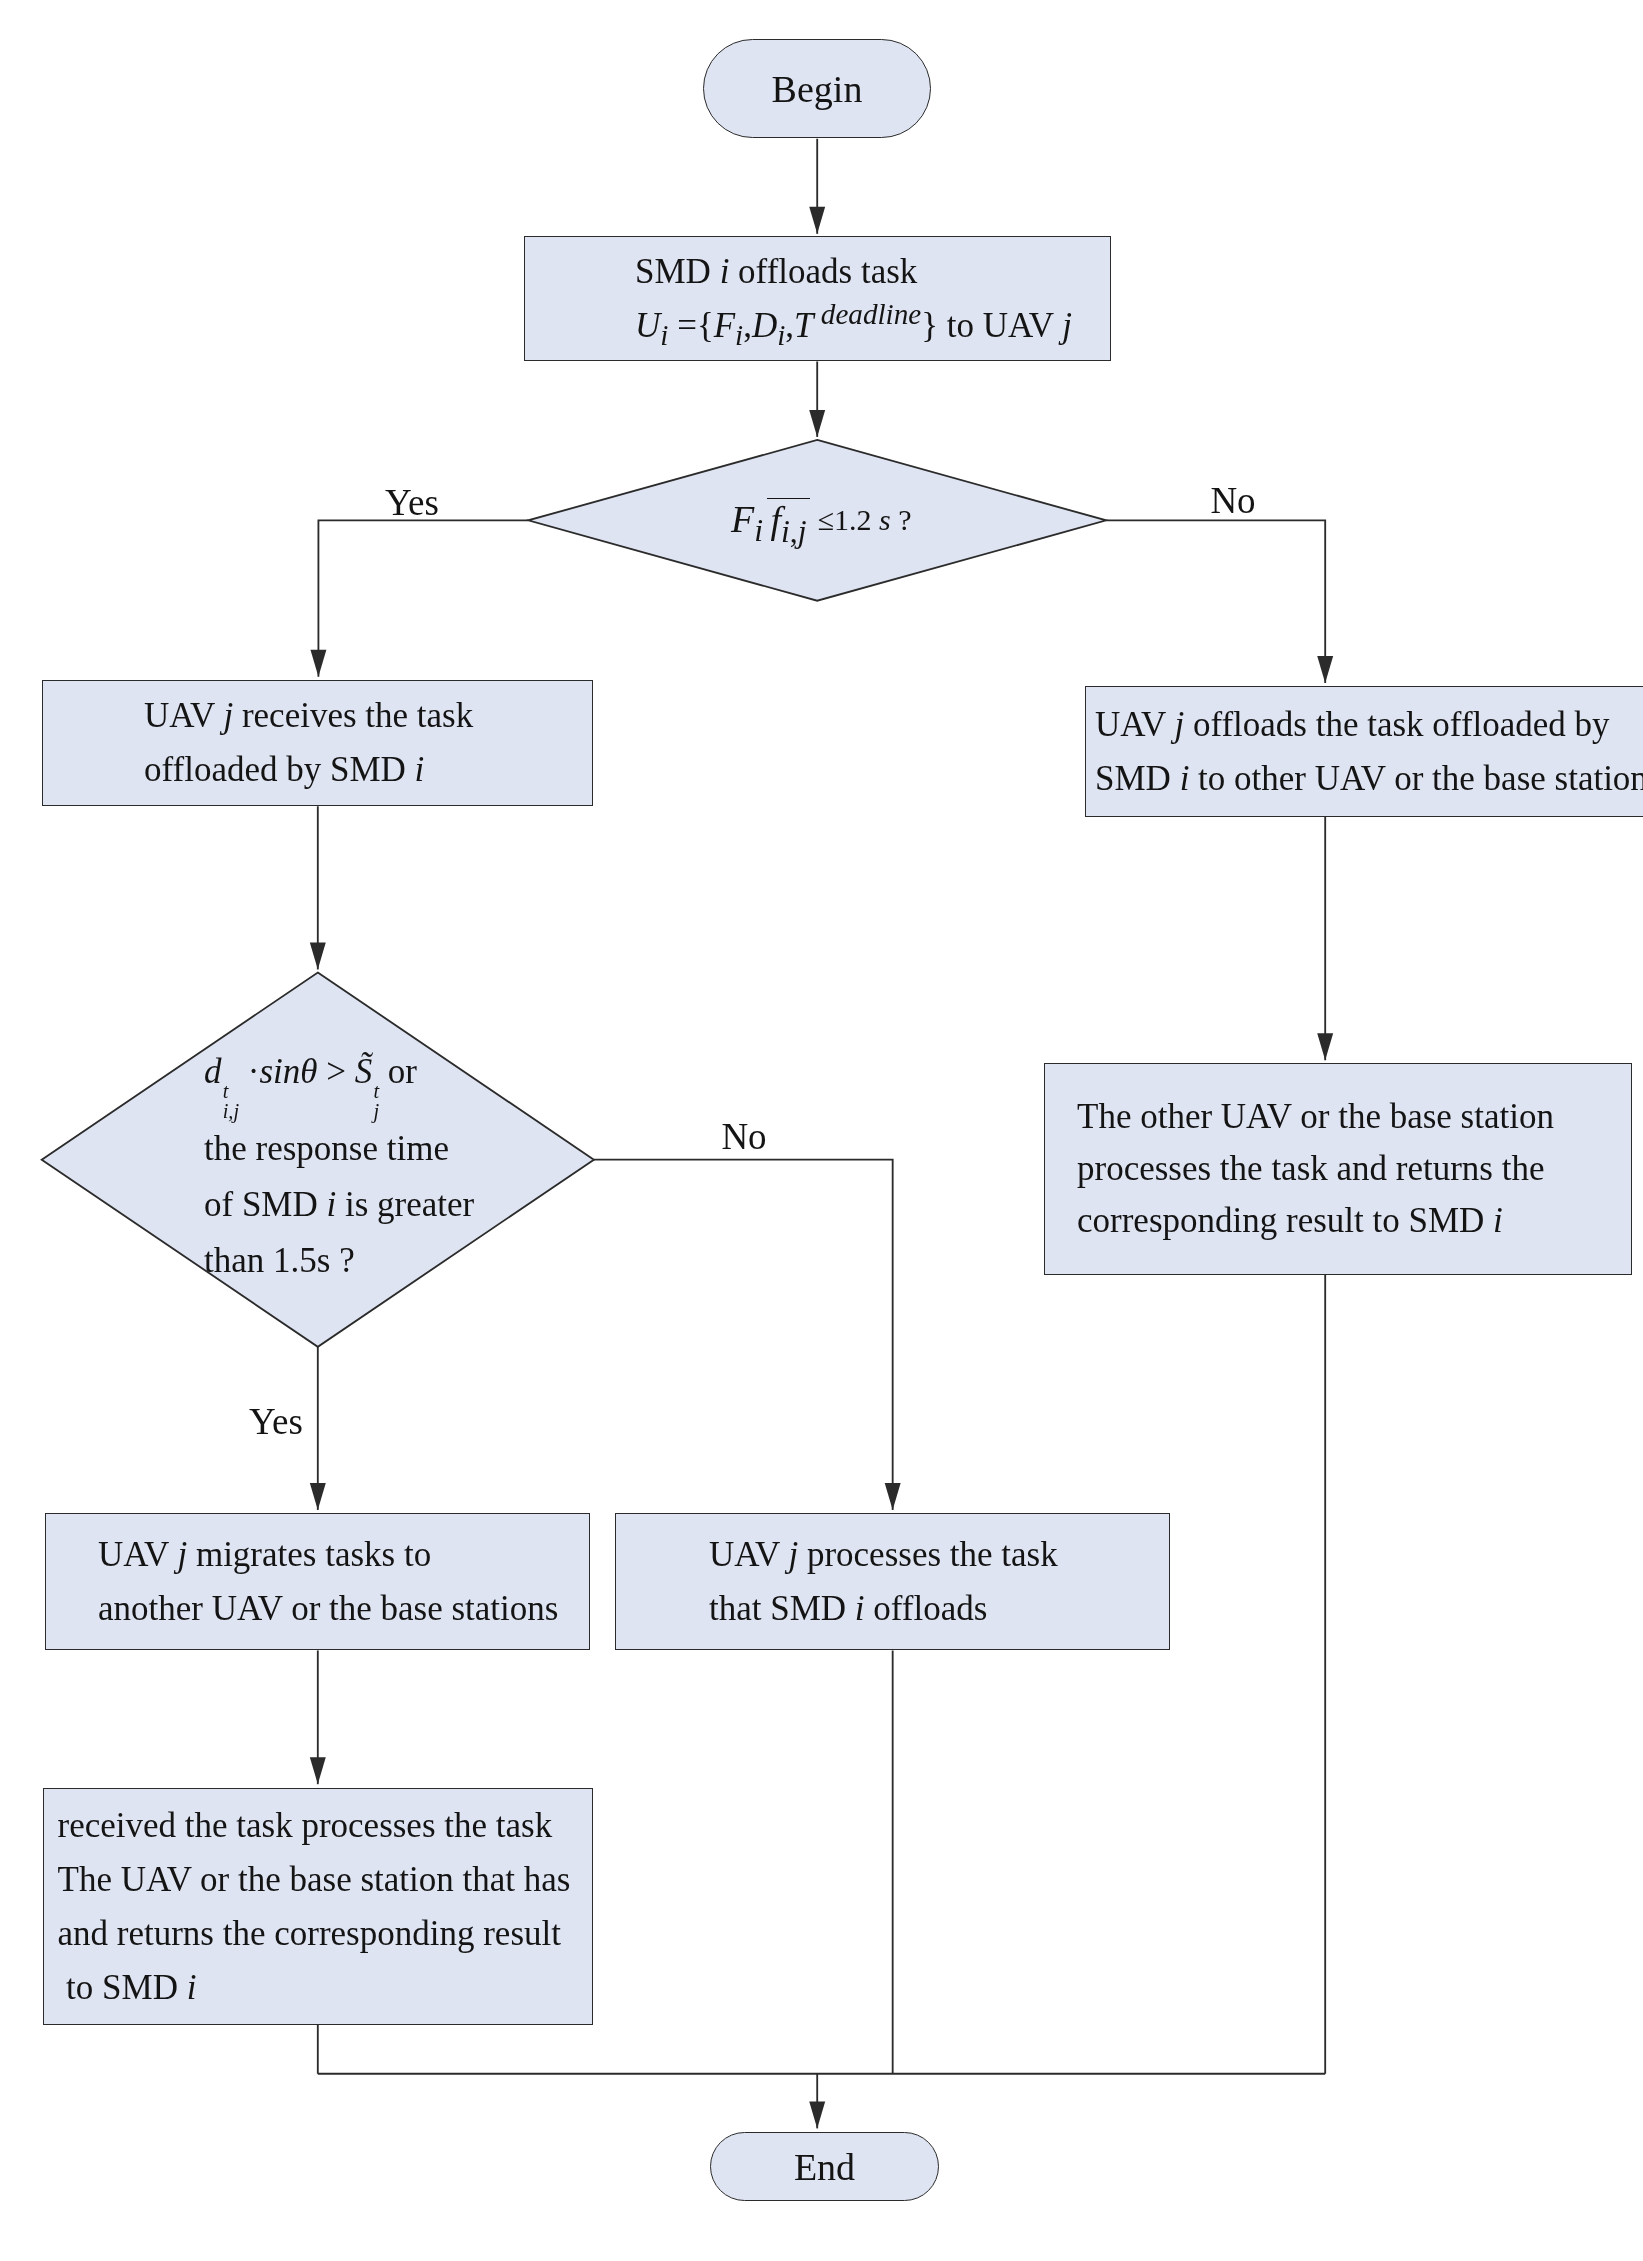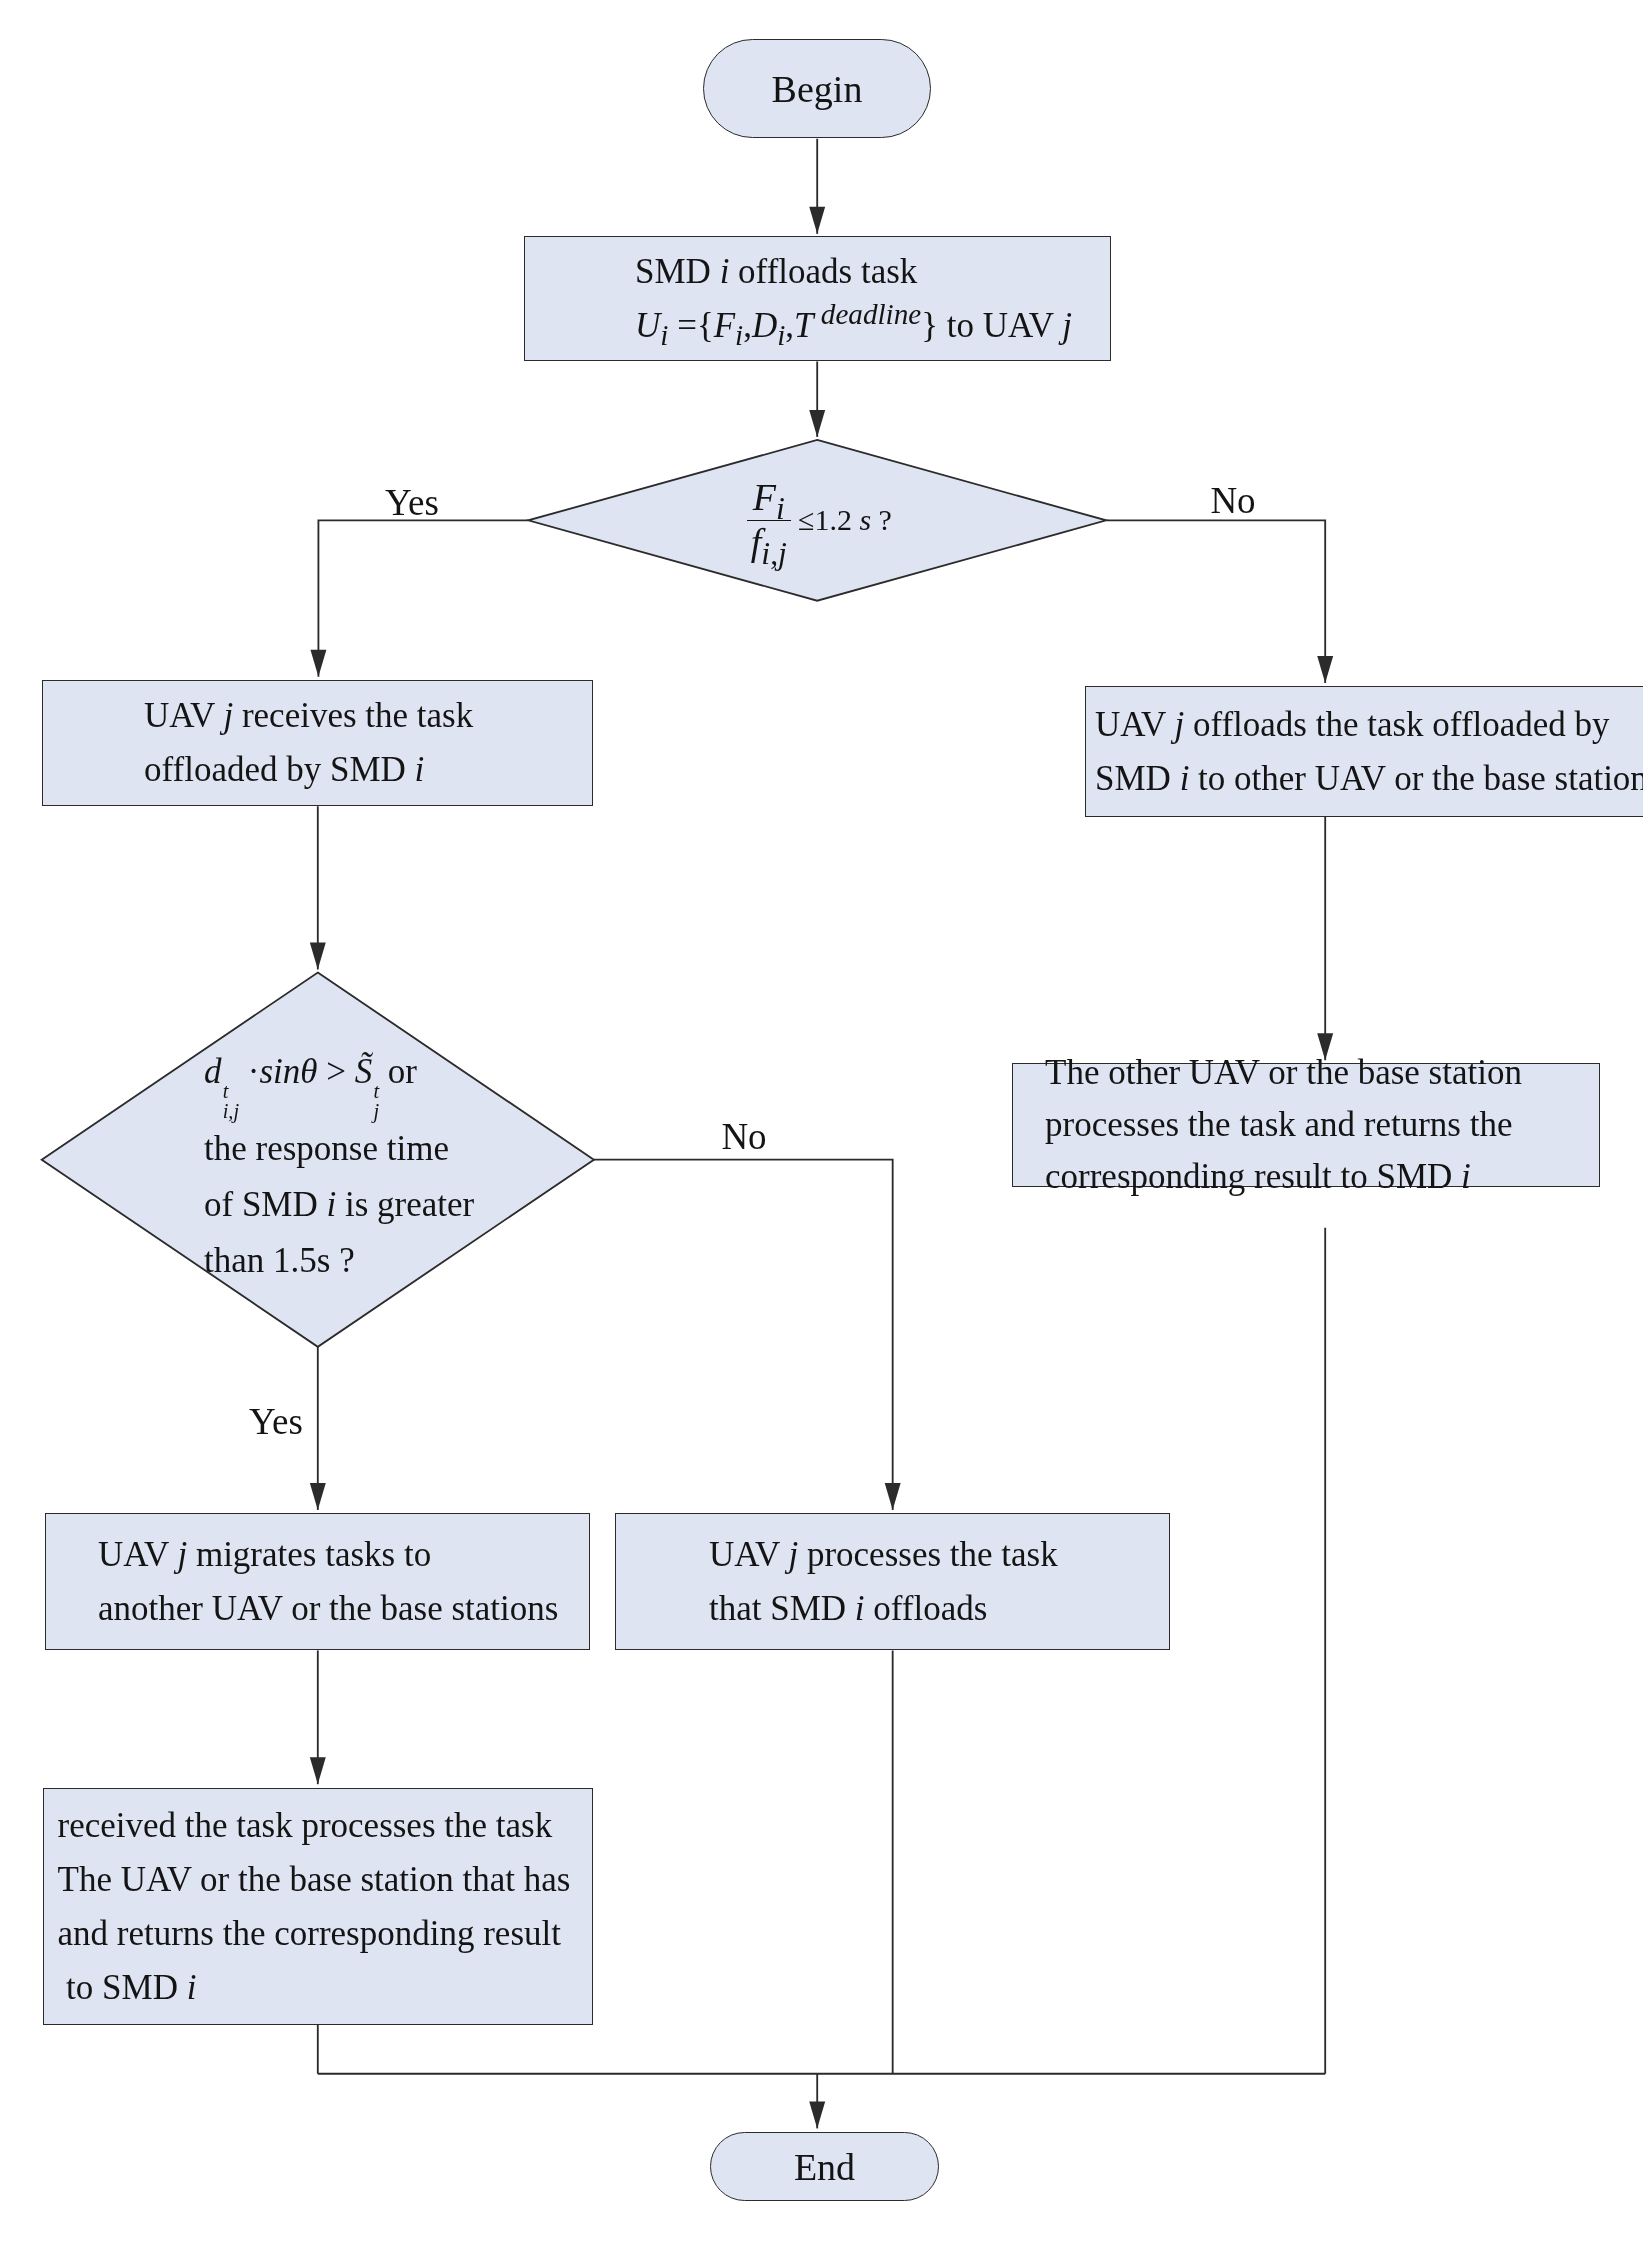--- a/index.html
+++ b/index.html
@@ -41,21 +41,21 @@
   .dtext .ln{white-space:nowrap;}
   .d1wrap{
     position:absolute;
     z-index:1;
     display:flex;
     align-items:center;
     justify-content:center;
   }
   .frac{
     display:inline-flex;
-    flex-direction:column;
+    flex-direction:row;
     align-items:center;
     font-size:38px;
     line-height:1.15;
   }
   .frac .den{border-top:1.8px solid #141414;padding:0 3.7px 0 3.7px;}
   .frac .num{padding:0 3.7px;}
   .cond{font-size:30px;margin-left:7.4px;white-space:nowrap;}
   .elabel{
     position:absolute;
     z-index:1;
@@ -143,21 +143,21 @@
           <sub>i,j</sub>
         </span> ·<i>sinθ</i> &gt; <i>S̃</i><span class="ss">
           <sup>t</sup>
           <sub>j</sub>
         </span> or</div>
     <div class="ln">the response time</div>
     <div class="ln">of SMD <i>i</i> is greater</div>
     <div class="ln">than 1.5s ?</div>
   </div>
 
-  <div class="node" style="left:1012px;top:1063px;width:588px;height:124px;padding-left:32px;line-height:52px;">
+  <div class="node" style="left:1044px;top:1063px;width:588px;height:212px;padding-left:32px;line-height:52px;">
     <span class="ln">The other UAV or the base station</span>
     <span class="ln">processes the task and returns the</span>
     <span class="ln">corresponding result to SMD <i>i</i></span>
   </div>
 
   <div class="node" style="left:45px;top:1513px;width:545px;height:137px;padding-left:52px;">
     <span class="ln">UAV <i>j</i> migrates tasks to</span>
     <span class="ln">another UAV or the base stations</span>
   </div>
 

